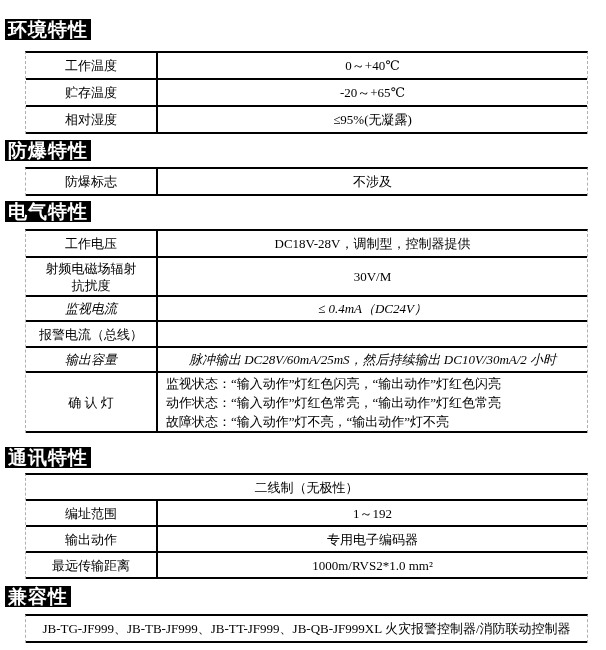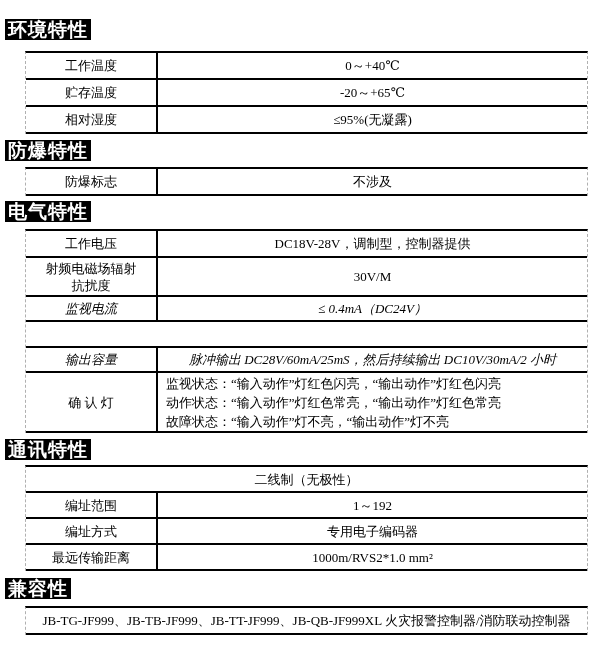--- a/index.html
+++ b/index.html
@@ -20,21 +20,21 @@
     font-weight: bold;
     font-size: 19px;
     line-height: 17px;
     padding: 2px 3px;
     letter-spacing: 1px;
   }
   .heading-wrap { line-height: 0; }
   .h-env    { margin-top: 19px; }
   .h-exp    { margin-top: 6px; }
   .h-elec   { margin-top: 5px; }
-  .h-comm   { margin-top: 6px; }
+  .h-comm   { margin-top: 14px; }
   .h-compat { margin-top: 7px; }
 
   .spec-table {
     margin-left: 25px;
     width: 563px;
     border-top: 2px solid #000000;
     border-left: 1px dashed #b0b0b0;
     border-right: 1px dashed #b0b0b0;
   }
   .t-env    { margin-top: 11px; }
@@ -132,20 +132,21 @@
       <span>射频电磁场辐射</span>
       <span>抗扰度</span>
     </div>
     <div class="value-cell">30V/M</div>
   </div>
   <div class="spec-row rh-s">
     <div class="label-cell">监视电流</div>
     <div class="value-cell">≤ 0.4mA（DC24V）</div>
   </div>
   <div class="spec-row rh-m">
+    <div class="label-cell">报警电流（总线）</div>
   </div>
   <div class="spec-row rh-s">
     <div class="label-cell">输出容量</div>
     <div class="value-cell">脉冲输出 DC28V/60mA/25mS，然后持续输出 DC10V/30mA/2 小时</div>
   </div>
   <div class="spec-row rh-tall3">
     <div class="label-cell">确 认 灯</div>
     <div class="value-cell left">
       <span>监视状态：“输入动作”灯红色闪亮，“输出动作”灯红色闪亮</span>
       <span>动作状态：“输入动作”灯红色常亮，“输出动作”灯红色常亮</span>
@@ -159,21 +160,21 @@
 </div>
 <div class="spec-table t-comm">
   <div class="spec-row rh-m">
     <div class="value-cell">二线制（无极性）</div>
   </div>
   <div class="spec-row rh-m">
     <div class="label-cell">编址范围</div>
     <div class="value-cell">1～192</div>
   </div>
   <div class="spec-row rh-m">
-    <div class="label-cell">编址方式</div>
+    <div class="label-cell">输出动作</div>
     <div class="value-cell">专用电子编码器</div>
   </div>
   <div class="spec-row rh-m">
     <div class="label-cell">最远传输距离</div>
     <div class="value-cell">1000m/RVS2*1.0 mm²</div>
   </div>
 </div>
 
 <div class="heading-wrap">
   <span class="section-heading h-compat">兼容性</span>

